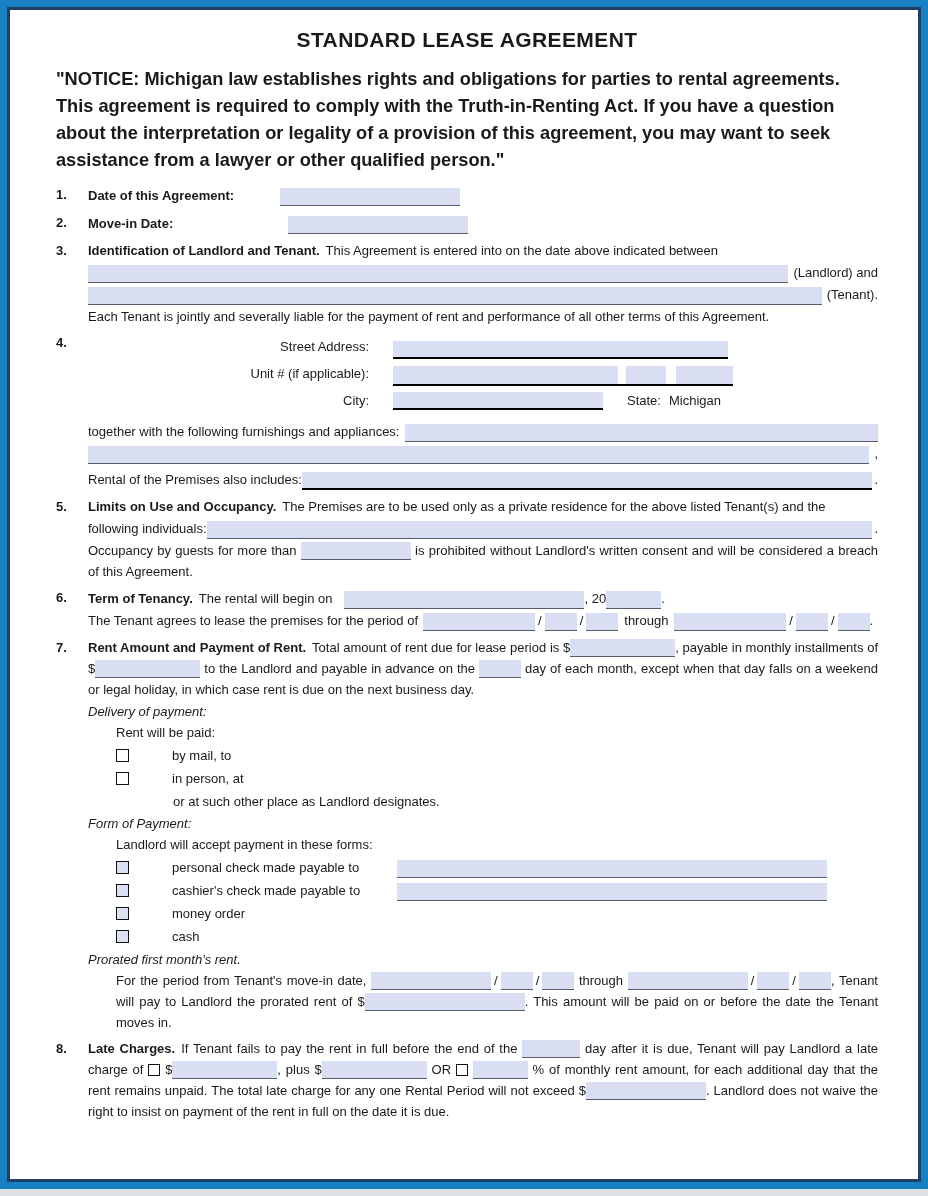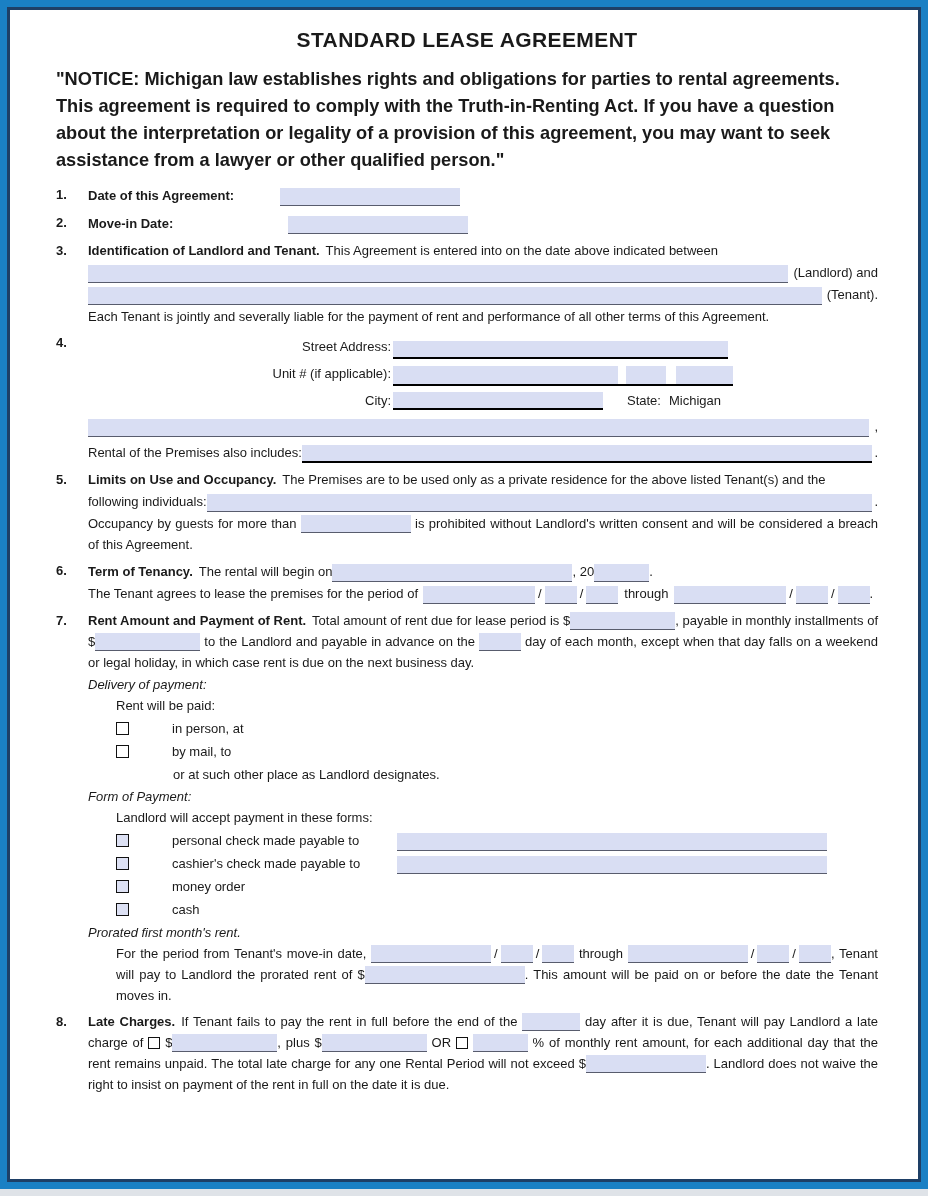--- a/index.html
+++ b/index.html
@@ -57,21 +57,21 @@
   .frow .grow { flex:1; }
   .suffix { white-space:nowrap; padding-left:5px; }
   
   .lblrow {
     display:grid;
     grid-template-columns:305px 1fr;
     align-items:flex-end;
     margin:3px 0;
     line-height:24px;
   }
-  .lblrow .lbl { text-align:right; padding-right:2px; }
+  .lblrow .lbl { text-align:right; padding-right:24px; }
   .unitwrap {
     display:flex; gap:0; align-items:flex-end;
     border-bottom:2px solid #000;
     width:340px;
   }
   .unitwrap .f { border-bottom:none; }
   .staterow { display:flex; align-items:center; gap:8px; }
   
   .cb {
     display:inline-block;
@@ -155,20 +155,24 @@
       </div>
       <div class="lblrow">
         <span class="lbl">City:</span>
         <div class="staterow">
           <span class="f black" style="width:210px"></span>
           <span style="margin-left:16px">State:</span>
           <span>Michigan</span>
         </div>
       </div>
 
+      <div class="frow" style="margin-top:8px">
+        <span class="nb" style="padding-right:6px">together with the following furnishings and appliances:</span>
+        <span class="f grow"></span>
+      </div>
       <div class="frow">
         <span class="f grow"></span>
         <span class="suffix">,</span>
       </div>
       <div class="frow" style="margin-top:5px">
         <span class="nb">Rental of the Premises also includes:</span>
         <span class="f black grow"></span>
         <span class="suffix" style="padding-left:2px">.</span>
       </div>
     </div>
@@ -189,21 +193,21 @@
         <span>is prohibited without Landlord's written consent and will be considered a breach of this Agreement.</span>
       </div>
     </div>
   </div>
 
   <div class="item">
     <span class="num">6.</span>
     <div class="body">
       <div class="frow">
         <span class="lead nb">Term of Tenancy.</span>
-        <span class="nb" style="padding-right:0">The rental will begin on</span>
+        <span class="nb" style="padding-right:12px">The rental will begin on</span>
         <span class="f" style="width:240px"></span>
         <span class="nb">, 20</span>
         <span class="f" style="width:55px"></span>
         <span class="nb">.</span>
       </div>
       <div class="frow">
         <span class="nb" style="padding-right:5px">The Tenant agrees to lease the premises for the period of</span>
         <span class="f" style="width:112px"></span>
         <span class="slash">/</span>
         <span class="f" style="width:32px"></span>
@@ -224,27 +228,27 @@
     <span class="num">7.</span>
     <div class="body">
       <div class="just">
         <span class="lead">Rent Amount and Payment of Rent.</span><span>Total amount of rent due for lease period is $</span><span class="f" style="width:105px"></span><span>, payable in monthly installments of $</span><span class="f" style="width:105px"></span> <span>to the Landlord and payable in advance on the</span> <span class="f" style="width:42px"></span> <span>day of each month, except when that day falls on a weekend or legal holiday, in which case rent is due on the next business day.</span>
       </div>
 
       <div class="ital">Delivery of payment:</div>
       <div class="indent1">Rent will be paid:</div>
       <div class="cbrow">
         <span class="cb"></span>
-        <span class="cblbl">in person, at</span>
-        <span class="f grow"></span>
+        <span class="cblbl">by mail, to</span>
+        <span class="f black grow"></span>
       </div>
       <div class="cbrow">
         <span class="cb"></span>
-        <span class="cblbl">by mail, to</span>
-        <span class="f black grow"></span>
+        <span class="cblbl">in person, at</span>
+        <span class="f grow"></span>
       </div>
       <div class="indent2">or at such other place as Landlord designates.</div>
 
       <div class="ital">Form of Payment:</div>
       <div class="indent1">Landlord will accept payment in these forms:</div>
       <div class="cbrow forms">
         <span class="cb fill"></span>
         <span class="cblbl">personal check made payable to</span>
         <span class="f" style="width:430px"></span>
       </div>

